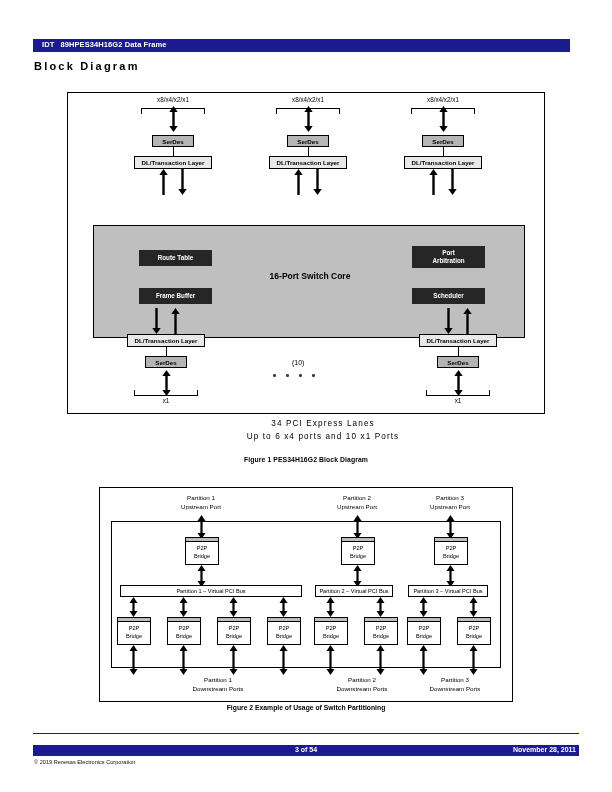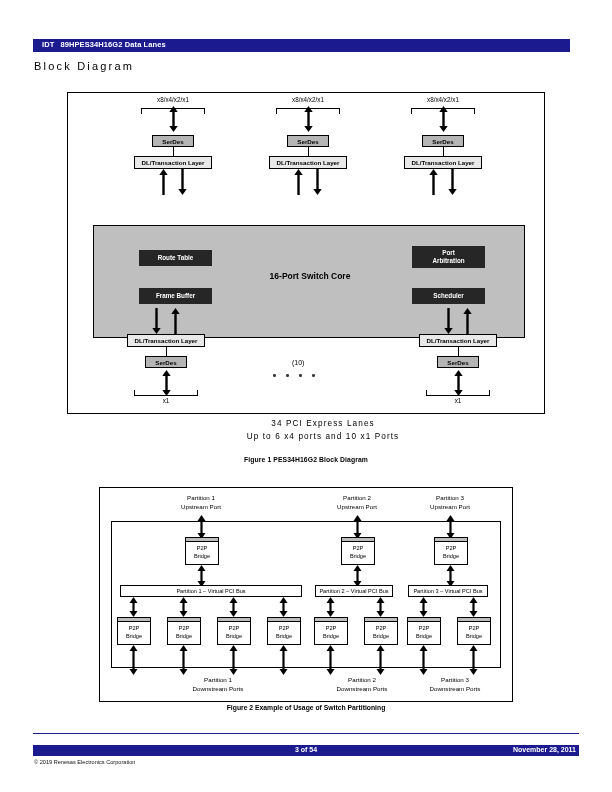--- a/index.html
+++ b/index.html
@@ -16,21 +16,21 @@
     background:#1b1b8f;
   }
   .hdr-text{
     position:absolute;left:42px;top:40px;
     font-size:7.5px;font-weight:bold;color:#ffffff;letter-spacing:.1px;
     white-space:nowrap;
   }
   .hdr-idt{margin-right:6px;}
   .sec-title{
     position:absolute;left:34px;top:60px;
-    font-size:11px;font-weight:normal;letter-spacing:2.2px;color:#000;
+    font-size:11px;font-weight:bold;letter-spacing:2.2px;color:#000;
     white-space:nowrap;
   }
 
   
   .fig1-box{
     position:absolute;left:67px;top:92px;width:478px;height:322px;
     border:1px solid #000;box-sizing:border-box;background:#fff;
   }
   .core{
     position:absolute;left:92px;top:194px;width:432px;height:113px;
@@ -140,21 +140,21 @@
     font-size:5.6px;color:#111;white-space:nowrap;
   }
 </style>
 </head>
 <body>
 
 <div class="page">
 
   <div class="hdr-bar"></div>
   <div class="hdr-text">
-    <span class="hdr-idt">IDT</span><span>89HPES34H16G2 Data Lanes</span>
+    <span class="hdr-idt">IDT</span><span>89HPES34H16G2 Data Frame</span>
   </div>
   <div class="sec-title">Block Diagram</div>
 
   <div class="fig1-box">
 
     <div class="core" style="left:25px;top:102px;margin-top:30px;">
       <div class="core-title">16-Port Switch Core</div>
       <div class="blk blk-rt">Route Table</div>
       <div class="blk blk-fb">Frame Buffer</div>
       <div class="blk blk-pa">

